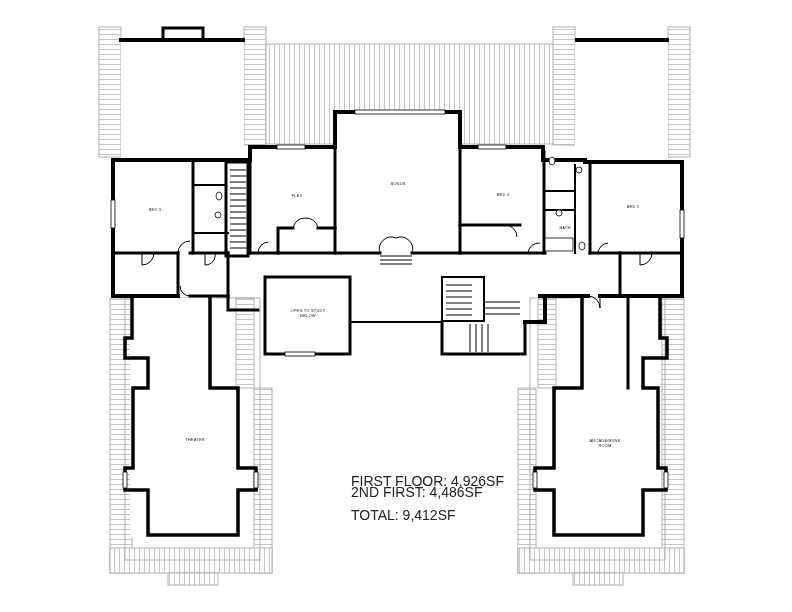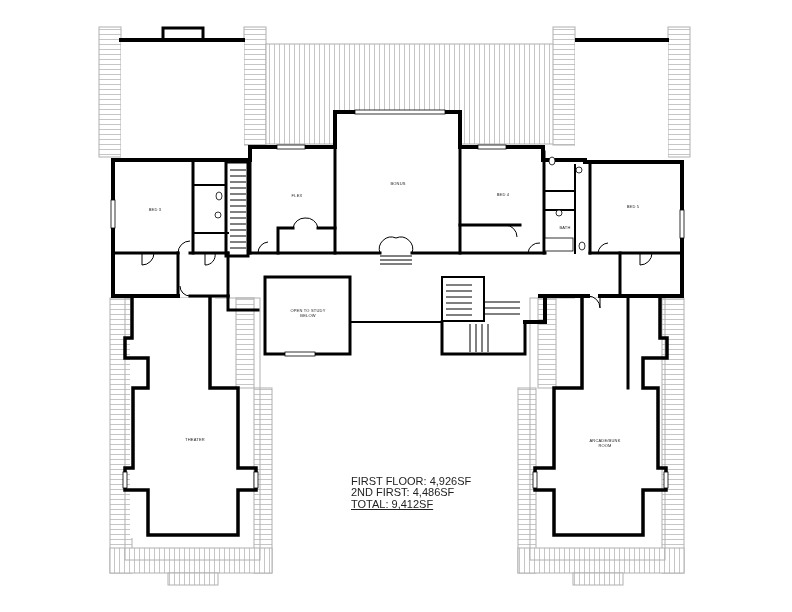--- a/index.html
+++ b/index.html
@@ -1,21 +1,21 @@
 <!DOCTYPE html>
 <html><head>
 <meta charset="utf-8">
 <style>
   html,body{margin:0;padding:0;background:#ffffff;}
   body{width:792px;height:612px;position:relative;overflow:hidden;font-family:"Liberation Sans",sans-serif;}
   #plan{position:absolute;left:0;top:0;width:792px;height:612px;}
   .room-label{position:absolute;font-size:4px;color:#222;text-align:center;letter-spacing:0.2px;line-height:5px;white-space:pre-line;}
-  .area{position:absolute;left:351px;top:476px;font-size:11px;color:#222;line-height:11px;}
+  .area{position:absolute;left:351px;top:476px;font-size:14px;color:#222;line-height:11px;}
   .area div{white-space:nowrap;}
-  .area .total{margin-top:1px;text-decoration:underline;}
+  .area .total{margin-top:12px;}
 </style>
 </head>
 <body>
 
 <svg id="plan" viewBox="0 0 792 612" xmlns="http://www.w3.org/2000/svg">
   <defs>
     <pattern id="hstripe" width="6" height="5" patternUnits="userSpaceOnUse">
       <rect width="6" height="5" fill="#fff"></rect>
       <line x1="0" y1="4.5" x2="6" y2="4.5" stroke="#b8b8b8" stroke-width="0.8"></line>
     </pattern>

